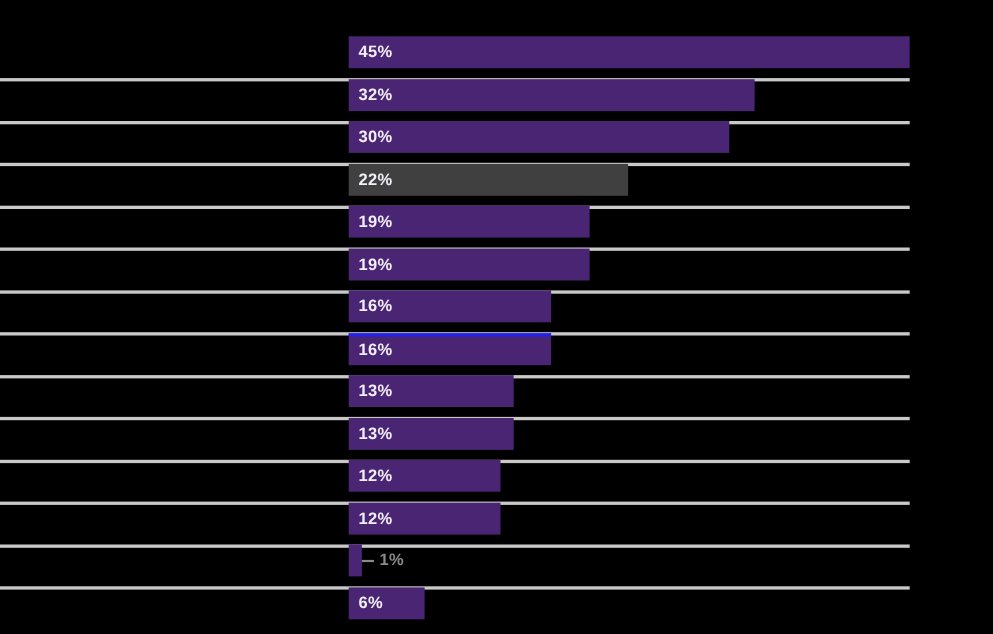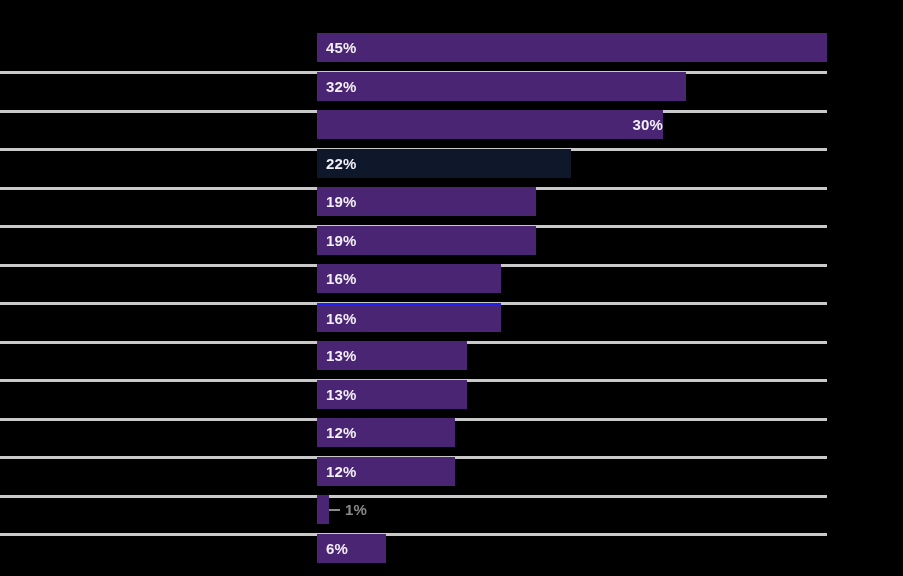--- a/index.html
+++ b/index.html
@@ -104,26 +104,26 @@
         <div class="bar" style="left: 317px; width: 519px; height: 29px; background: rgb(74, 37, 115);">
           <span class="bar-value-inside">45%</span>
         </div>
       </div>
       <div class="bar-row" style="top: 72px; height: 29px;">
         <div class="bar" style="left: 317px; width: 369px; height: 29px; background: rgb(74, 37, 115);">
           <span class="bar-value-inside">32%</span>
         </div>
       </div>
       <div class="bar-row" style="top: 110px; height: 29px;">
-        <div class="bar" style="left: 317px; width: 346px; height: 29px; background: rgb(74, 37, 115); justify-content: flex-end;">
+        <div class="bar" style="left: 317px; width: 346px; height: 29px; background: rgb(74, 37, 115);">
           <span class="bar-value-inside">30%</span>
         </div>
       </div>
       <div class="bar-row" style="top: 148.5px; height: 29px;">
-        <div class="bar" style="left: 317px; width: 254px; height: 29px; background: #0f172a;">
+        <div class="bar" style="left: 317px; width: 254px; height: 29px; background: #404040;">
           <span class="bar-value-inside">22%</span>
         </div>
       </div>
       <div class="bar-row" style="top: 187px; height: 29px;">
         <div class="bar" style="left: 317px; width: 219px; height: 29px; background: rgb(74, 37, 115);">
           <span class="bar-value-inside">19%</span>
         </div>
       </div>
       <div class="bar-row" style="top: 225.5px; height: 29px;">
         <div class="bar" style="left: 317px; width: 219px; height: 29px; background: rgb(74, 37, 115);">

